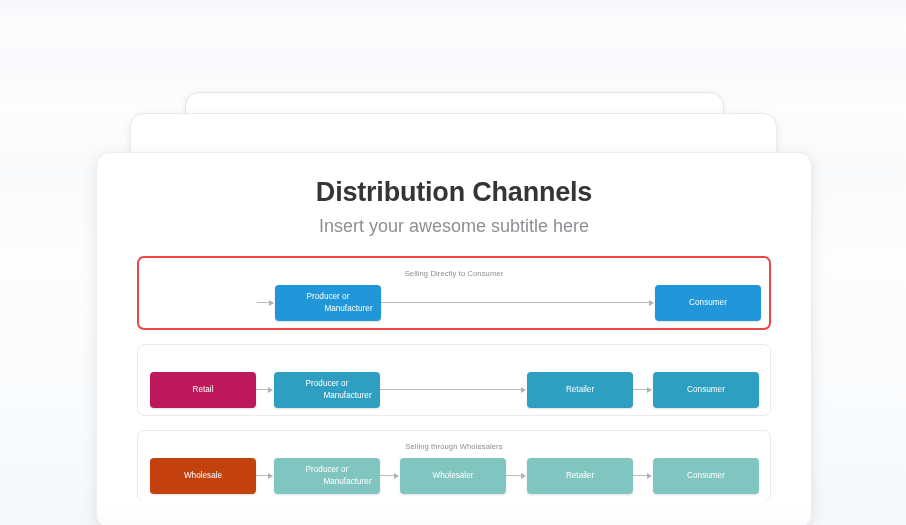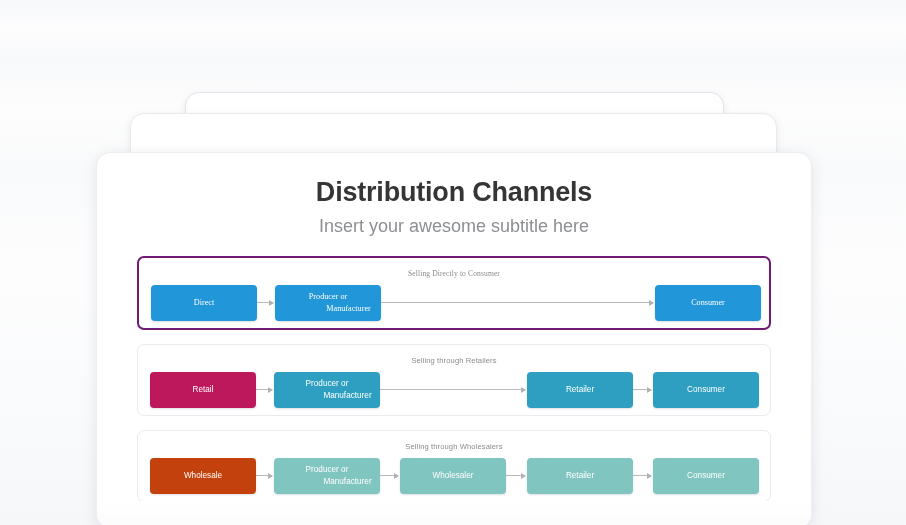--- a/index.html
+++ b/index.html
@@ -85,22 +85,21 @@
     margin: 19px 40px 0 40px;
   }
   .flow-row {
     position: relative;
     height: 70px;
     border-radius: 7px;
     background: #fff;
     margin-bottom: 14px;
   }
   .flow-row.selected {
-    border: 2px solid #701a75;
-    font-family: Liberation Serif, serif;
+    border: 2px solid #ef4444;
   }
   .flow-row.plain {
     border: 1px solid #e9ebee;
   }
   .row-caption {
     position: absolute;
     top: 11px;
     left: 0;
     right: 0;
     text-align: center;
@@ -172,33 +171,29 @@
   <h1 class="slide-title">Distribution Channels</h1>
 
   <p class="slide-subtitle">Insert your awesome subtitle here</p>
 
   <div class="rows" id="rows-container">
       <div class="flow-row selected">
         <div class="row-caption">Selling Directly to Consumer</div>
         <div class="row-track">
           <div class="conn" style="left: 118px; width: 16px;"></div>
           <div class="conn" style="left: 242px; width: 272px;"></div>
-          <div class="node" style="left: 12px; width: 106px; background: rgb(33, 150, 216);">
-            <span class="node-label"><span>Direct</span></span>
-          </div>
           <div class="node" style="left: 136px; width: 106px; background: rgb(33, 150, 216);">
             <span class="node-label"><span>Producer or</span><span class="l2">Manufacturer</span></span>
           </div>
           <div class="node" style="left: 516px; width: 106px; background: rgb(33, 150, 216);">
             <span class="node-label"><span>Consumer</span></span>
           </div>
         </div>
       </div>
       <div class="flow-row plain">
-        <div class="row-caption">Selling through Retailers</div>
         <div class="row-track">
           <div class="conn" style="left: 118px; width: 16px;"></div>
           <div class="conn" style="left: 242px; width: 145px;"></div>
           <div class="conn" style="left: 495px; width: 18px;"></div>
           <div class="node" style="left: 12px; width: 106px; background: #be185d;">
             <span class="node-label"><span>Retail</span></span>
           </div>
           <div class="node" style="left: 136px; width: 106px; background: rgb(46, 159, 192);">
             <span class="node-label"><span>Producer or</span><span class="l2">Manufacturer</span></span>
           </div>

